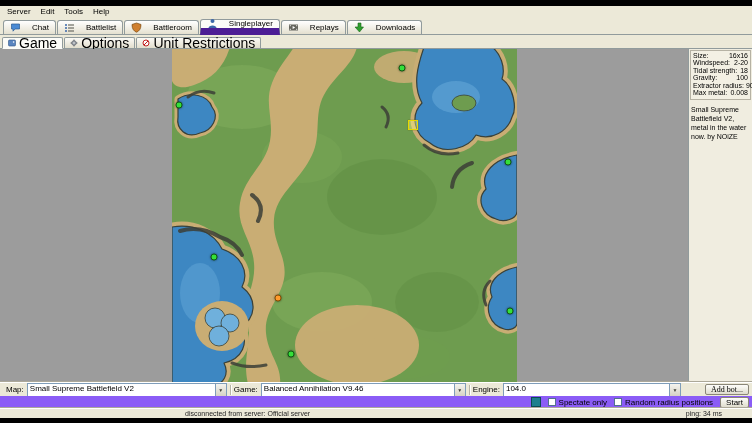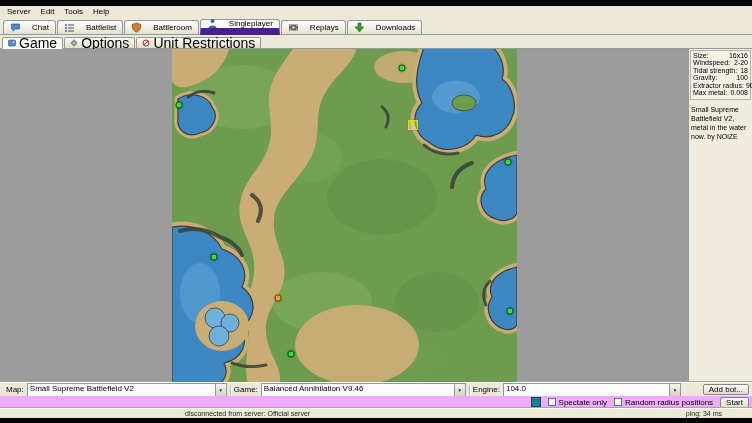--- a/index.html
+++ b/index.html
@@ -42,21 +42,21 @@
   
   .side-panel{width:64px;box-sizing:border-box;border-left:1px solid #919b9c;background:#f0ede0;font-size:7px;display:flex;flex-direction:column;}
   .info-box{border:1px solid #b6b2a4;margin:1px;padding:1px 2px 2px;background:#f3f0e4;}
   .info-row{display:flex;justify-content:space-between;gap:2px;line-height:7.5px;}
   .info-label{white-space:nowrap;}
   .info-value{white-space:nowrap;}
   .map-desc{padding:4px 2px;line-height:1.3;}
 
   
   .row1{height:13px;display:flex;align-items:center;gap:3px;padding:0 3px 0 6px;background:#ece9d8;border-top:1px solid #ffffff;box-shadow:0 -1px 0 #aca899;}
-  .row2{height:12px;display:flex;align-items:center;justify-content:flex-end;gap:7px;padding-right:3px;background:#f0abfc;}
+  .row2{height:12px;display:flex;align-items:center;justify-content:flex-end;gap:7px;padding-right:3px;background:#8b5cf6;}
   .lbl{font-size:8px;white-space:nowrap;}
   .combo{box-sizing:border-box;display:flex;align-items:stretch;height:14px;background:#fff;border:1px solid #7f9db9;}
   .combo .val{flex:1;font-size:8px;line-height:9px;padding:0 2px;white-space:nowrap;overflow:hidden;}
   .combo .arrow-btn{width:10px;background:linear-gradient(#f4f3ee,#d6d2c4);border-left:1px solid #7f9db9;
                     display:flex;align-items:center;justify-content:center;font-size:5px;color:#44443c;}
   .vsep{width:1px;height:10px;background:#b8b4a6;box-shadow:1px 0 0 #fff;}
   .btn{box-sizing:border-box;height:11px;display:inline-flex;align-items:center;padding:0 5px;font-size:8px;
        background:linear-gradient(#fdfdfa,#dfdccd);border:1px solid #8a8678;border-radius:2px;white-space:nowrap;}
   .cb-group{display:flex;align-items:center;gap:3px;}
   .cb{width:8px;height:8px;box-sizing:border-box;background:#fff;border:1px solid #53718f;}
@@ -261,21 +261,21 @@
       <div class="combo" style="width:205px;">
         <span class="val">Balanced Annihilation V9.46</span>
         <span class="arrow-btn">▼</span>
       </div>
       <div class="vsep"></div>
       <span class="lbl">Engine:</span>
       <div class="combo" style="width:178px;">
         <span class="val">104.0</span>
         <span class="arrow-btn">▼</span>
       </div>
-      <div class="btn" style="margin-left:auto;">
+      <div class="btn" style="margin-left:auto;font-family:Liberation Serif, serif;">
         <span>Add bot...</span>
       </div>
     </div>
 
     <div class="row2">
       <div class="color-chip"></div>
       <div class="cb-group">
         <span class="cb"></span>
         <span class="lbl">Spectate only</span>
       </div>

